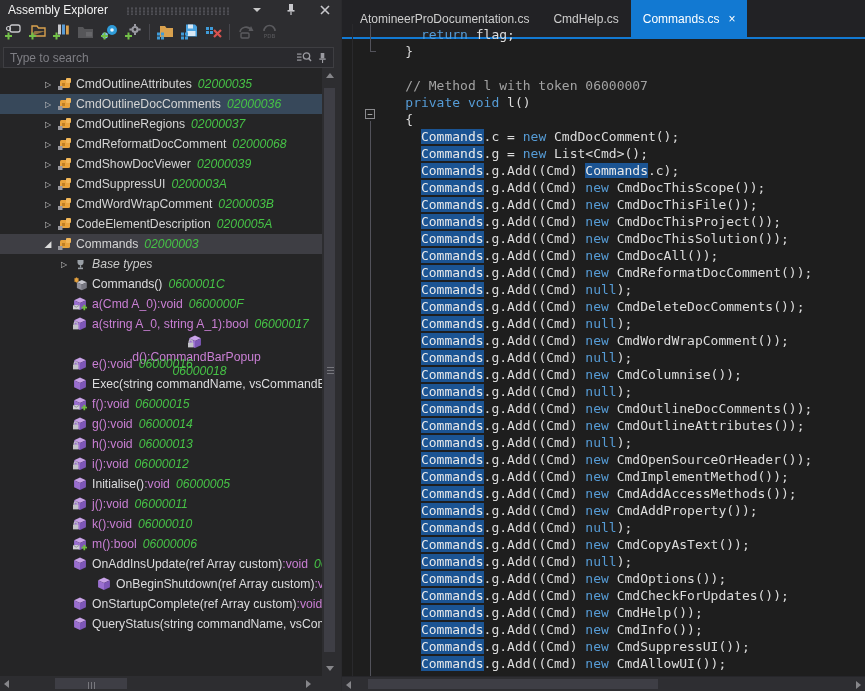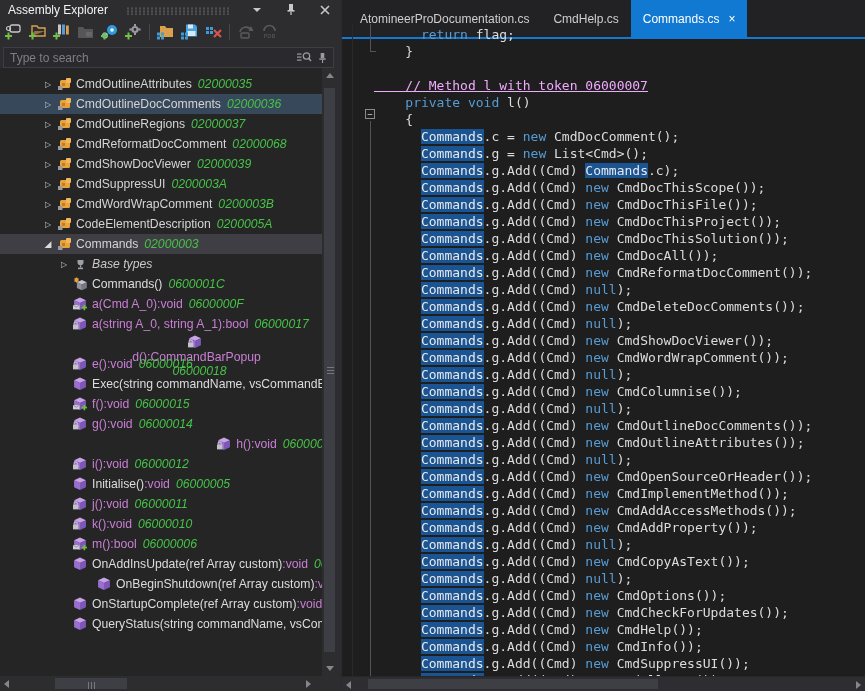--- a/index.html
+++ b/index.html
@@ -69,21 +69,21 @@
   .margin-sep { position:absolute; left:10px; top:0; bottom:0; width:1px; background:#29292c; }
   .fold-line-a { position:absolute; left:28px; top:0; width:1px; height:27px; background:#52525a; }
   .fold-foot   { position:absolute; left:28px; top:27px; width:6px; height:1px; background:#52525a; }
   .fold-box { position:absolute; left:23px; top:85px; width:10px; height:10px; border:1px solid #8a8a8e; background:#1e1e1e; color:#cdcdcd; font-size:9px; line-height:8px; text-align:center; font-family:"DejaVu Sans Mono",monospace; }
   .fold-line-b { position:absolute; left:28px; top:97px; bottom:0; width:1px; background:#52525a; }
 
   .code-lines { position:absolute; left:0; top:0; right:0; padding:2px 0 0 32px;
     font-family:"DejaVu Sans Mono",monospace; font-size:13px; line-height:17px; color:#dcdcdc; }
   .cl { height:17px; white-space:pre; }
   .cl .k { color:#569cd6; }
-  .cl .c { color:#f0abfc;text-decoration:underline; }
+  .cl .c { color:#a3a3a3; }
   .cl .h { background:#1b5493; color:#e9e9e9; }
 
   .ehsb { position:absolute; left:0; right:0; bottom:0; height:15px; background:#2e2e32; border-top:1px solid #26262a; }
   .ehsb .sb-thumb { position:absolute; top:2px; bottom:2px; left:26px; width:290px; background:#3e3e45; }
   .ehsb .arr.lft { left:4px; }
   .ehsb .arr.rgt { left:auto; right:4px; border-top:4px solid transparent; border-bottom:4px solid transparent; border-left:5px solid #86868a; }
 </style>
 </head>
 <body>
 
@@ -466,21 +466,21 @@
             <polygon points="6.5,0.5 12,3 6.5,5.5 1,3" fill="#c9a3e8"></polygon>
             <polygon points="1,3 6.5,5.5 6.5,12 1,9.5" fill="#9a6fd0"></polygon>
             <polygon points="6.5,5.5 12,3 12,9.5 6.5,12" fill="#7e57b8"></polygon>
             <rect x="0" y="7" width="5" height="4.5" fill="#c2c2c8"></rect>
             <path d="M1 7 v-1 a1.5 1.5 0 0 1 3 0 v1" fill="none" stroke="#c2c2c8" stroke-width="1"></path>
           </svg>
         </span>
         <span class="seg m">g():void</span>
         <span class="token">06000014</span>
       </div>
-      <div class="trow" style="padding-left: 56px; justify-content: flex-end;">
+      <div class="trow" style="padding-left: 56px;">
         <span class="exp"></span>
         <span class="ticon">
           <svg width="14" height="14" viewBox="0 0 13 13">
             <polygon points="6.5,0.5 12,3 6.5,5.5 1,3" fill="#c9a3e8"></polygon>
             <polygon points="1,3 6.5,5.5 6.5,12 1,9.5" fill="#9a6fd0"></polygon>
             <polygon points="6.5,5.5 12,3 12,9.5 6.5,12" fill="#7e57b8"></polygon>
             <rect x="0" y="7" width="5" height="4.5" fill="#c2c2c8"></rect>
             <path d="M1 7 v-1 a1.5 1.5 0 0 1 3 0 v1" fill="none" stroke="#c2c2c8" stroke-width="1"></path>
           </svg>
         </span>
@@ -660,21 +660,20 @@
         <div class="cl"><span>      </span><span class="h">Commands</span><span>.g.Add((Cmd) </span><span class="h">Commands</span><span>.c);</span></div>
         <div class="cl"><span>      </span><span class="h">Commands</span><span>.g.Add((Cmd) </span><span class="k">new</span><span> CmdDocThisScope());</span></div>
         <div class="cl"><span>      </span><span class="h">Commands</span><span>.g.Add((Cmd) </span><span class="k">new</span><span> CmdDocThisFile());</span></div>
         <div class="cl"><span>      </span><span class="h">Commands</span><span>.g.Add((Cmd) </span><span class="k">new</span><span> CmdDocThisProject());</span></div>
         <div class="cl"><span>      </span><span class="h">Commands</span><span>.g.Add((Cmd) </span><span class="k">new</span><span> CmdDocThisSolution());</span></div>
         <div class="cl"><span>      </span><span class="h">Commands</span><span>.g.Add((Cmd) </span><span class="k">new</span><span> CmdDocAll());</span></div>
         <div class="cl"><span>      </span><span class="h">Commands</span><span>.g.Add((Cmd) </span><span class="k">new</span><span> CmdReformatDocComment());</span></div>
         <div class="cl"><span>      </span><span class="h">Commands</span><span>.g.Add((Cmd) </span><span class="k">null</span><span>);</span></div>
         <div class="cl"><span>      </span><span class="h">Commands</span><span>.g.Add((Cmd) </span><span class="k">new</span><span> CmdDeleteDocComments());</span></div>
         <div class="cl"><span>      </span><span class="h">Commands</span><span>.g.Add((Cmd) </span><span class="k">null</span><span>);</span></div>
-        <div class="cl"><span>      </span><span class="h">Commands</span><span>.g.Add((Cmd) </span><span class="k">new</span><span> CmdShowDocViewer());</span></div>
         <div class="cl"><span>      </span><span class="h">Commands</span><span>.g.Add((Cmd) </span><span class="k">new</span><span> CmdWordWrapComment());</span></div>
         <div class="cl"><span>      </span><span class="h">Commands</span><span>.g.Add((Cmd) </span><span class="k">null</span><span>);</span></div>
         <div class="cl"><span>      </span><span class="h">Commands</span><span>.g.Add((Cmd) </span><span class="k">new</span><span> CmdColumnise());</span></div>
         <div class="cl"><span>      </span><span class="h">Commands</span><span>.g.Add((Cmd) </span><span class="k">null</span><span>);</span></div>
         <div class="cl"><span>      </span><span class="h">Commands</span><span>.g.Add((Cmd) </span><span class="k">new</span><span> CmdOutlineDocComments());</span></div>
         <div class="cl"><span>      </span><span class="h">Commands</span><span>.g.Add((Cmd) </span><span class="k">new</span><span> CmdOutlineAttributes());</span></div>
         <div class="cl"><span>      </span><span class="h">Commands</span><span>.g.Add((Cmd) </span><span class="k">null</span><span>);</span></div>
         <div class="cl"><span>      </span><span class="h">Commands</span><span>.g.Add((Cmd) </span><span class="k">new</span><span> CmdOpenSourceOrHeader());</span></div>
         <div class="cl"><span>      </span><span class="h">Commands</span><span>.g.Add((Cmd) </span><span class="k">new</span><span> CmdImplementMethod());</span></div>
         <div class="cl"><span>      </span><span class="h">Commands</span><span>.g.Add((Cmd) </span><span class="k">new</span><span> CmdAddAccessMethods());</span></div>

